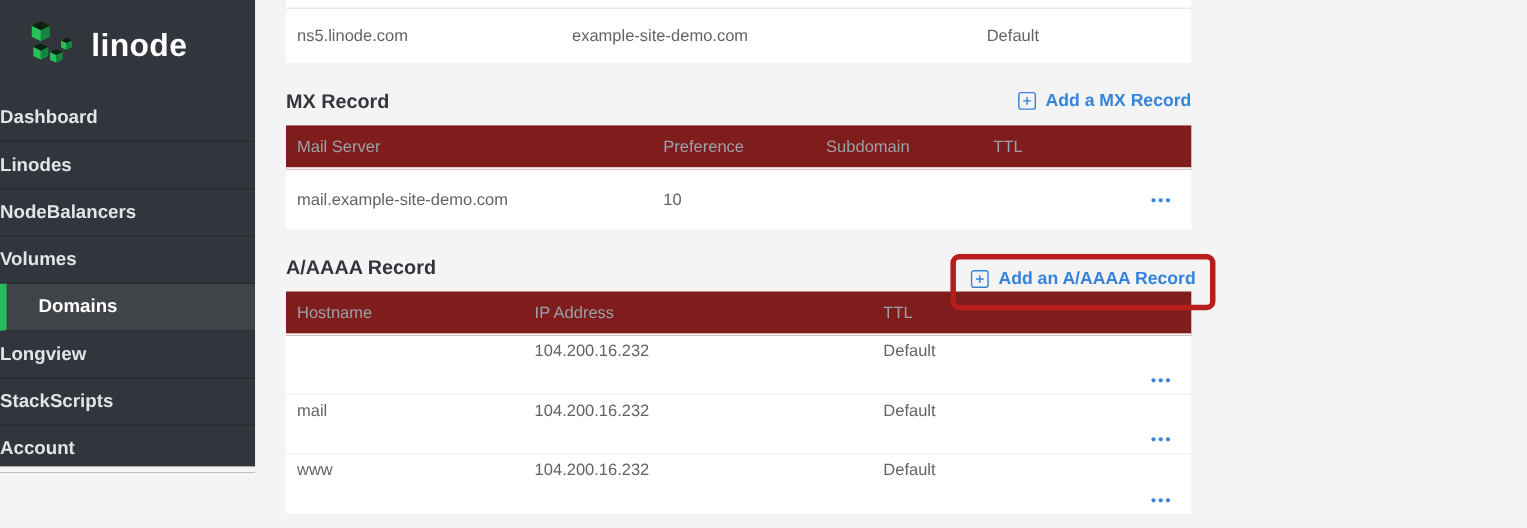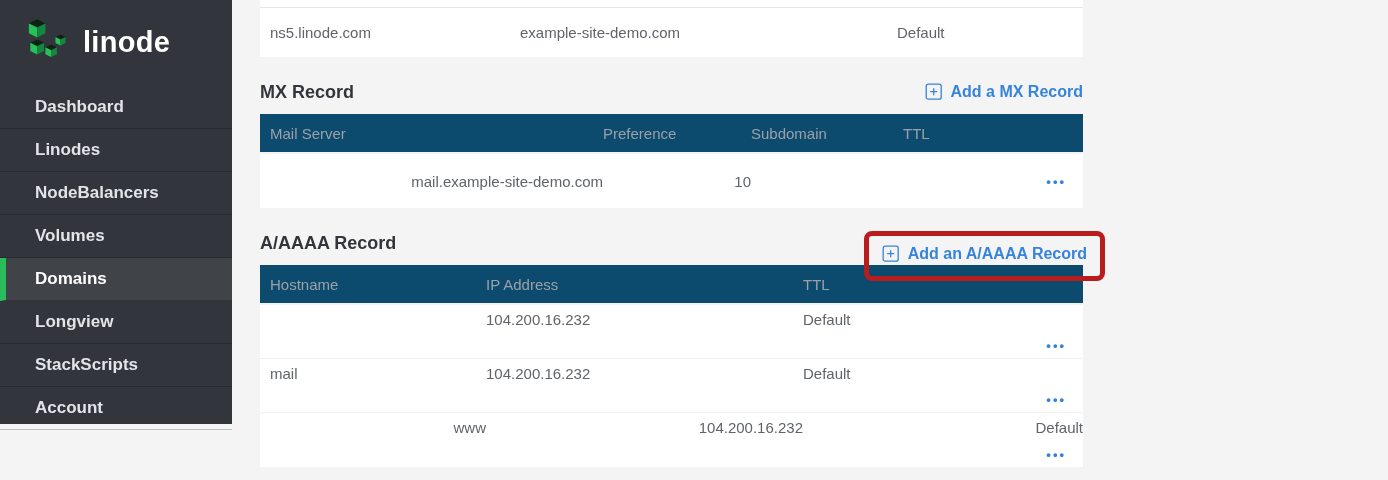--- a/index.html
+++ b/index.html
@@ -5,21 +5,21 @@
   * { margin:0; padding:0; box-sizing:border-box; }
   html,body { width:1388px; height:480px; overflow:hidden; }
   body { font-family:"Liberation Sans","DejaVu Sans",sans-serif; background:#f4f4f4; }
   .app { display:flex; width:1388px; height:424px; }
 
   
   .sidebar { width:232px; flex-shrink:0; background:#32363c; height:100%; }
   .logo { display:flex; align-items:center; gap:11px; padding:13px 0 0 26px; height:72px; cursor:pointer; }
   .logo-text { color:#ffffff; font-size:29px; font-weight:700; letter-spacing:.3px; }
   .nav { margin-top:14px; }
-  .nav-item { height:43px; display:flex; align-items:center; padding-left:35px;
+  .nav-item { height:43px; display:flex; align-items:center; 
               color:#e2e4e7; font-size:17px; font-weight:600; cursor:pointer;
               border-bottom:1px solid rgba(0,0,0,0.22); }
   .nav-item.active { background:rgba(255,255,255,0.07); border-left:6px solid #2abc5b;
                      padding-left:29px; color:#ffffff; }
 
   
   .main { flex:1; background:#f4f4f4; padding-left:28px; }
   .content { width:823px; }
 
   .ns-fragment { background:#ffffff; height:57px; }
@@ -29,25 +29,25 @@
 
   .section-header { height:57px; display:flex; align-items:center; justify-content:space-between;
                     padding-top:13px; }
   .section-title { font-size:18px; font-weight:700; color:#32363c; }
   .add-link { display:inline-flex; align-items:flex-end; gap:8px; color:#3683dc;
               font-size:16px; font-weight:700; cursor:pointer; white-space:nowrap; }
   .highlight-box { border:5px solid #b91c1c; border-radius:8px; padding:9px 13px;
                    margin-right:-22px; margin-top:26px; }
 
   .table { background:#ffffff; }
-  .thead { display:grid; align-items:center; height:40px; background:#0c4a6e;
+  .thead { display:grid; align-items:center; height:40px; background:#7f1d1d;
            color:#9aa1a8; font-size:15px; padding-left:10px; border-bottom:2px solid #f2f2f2; }
   .trow { display:grid; align-items:center; height:54px; color:#606469; font-size:15px;
           padding-left:10px; border-bottom:1px solid #f0f0f0; }
-  .trow:last-child { border-bottom:none;text-align:right; }
+  .trow:last-child { border-bottom:none; }
   .mx-grid { grid-template-columns:333px 148px 152px 1fr; }
   .a-grid  { grid-template-columns:216px 317px 1fr; }
   .cell-last { display:flex; justify-content:flex-end; padding-right:17px; }
   .dots { color:#3683dc; font-size:13px; font-weight:700; letter-spacing:2px; cursor:pointer; line-height:1; }
 </style>
 </head>
 <body>
 
 <div class="app">
 

